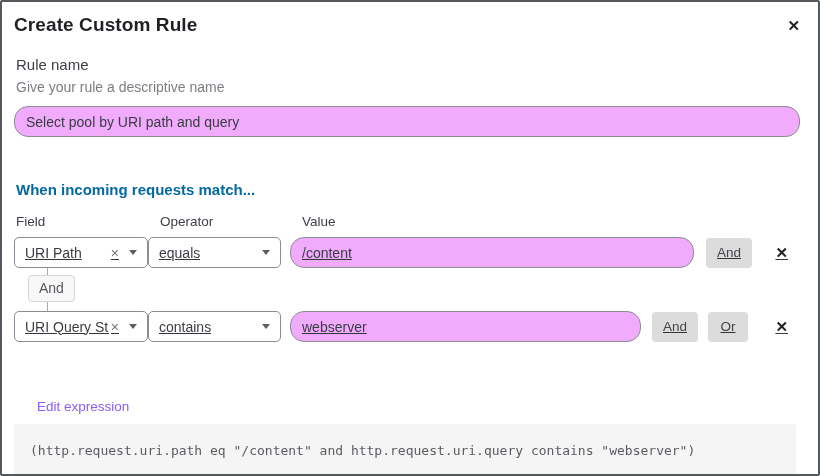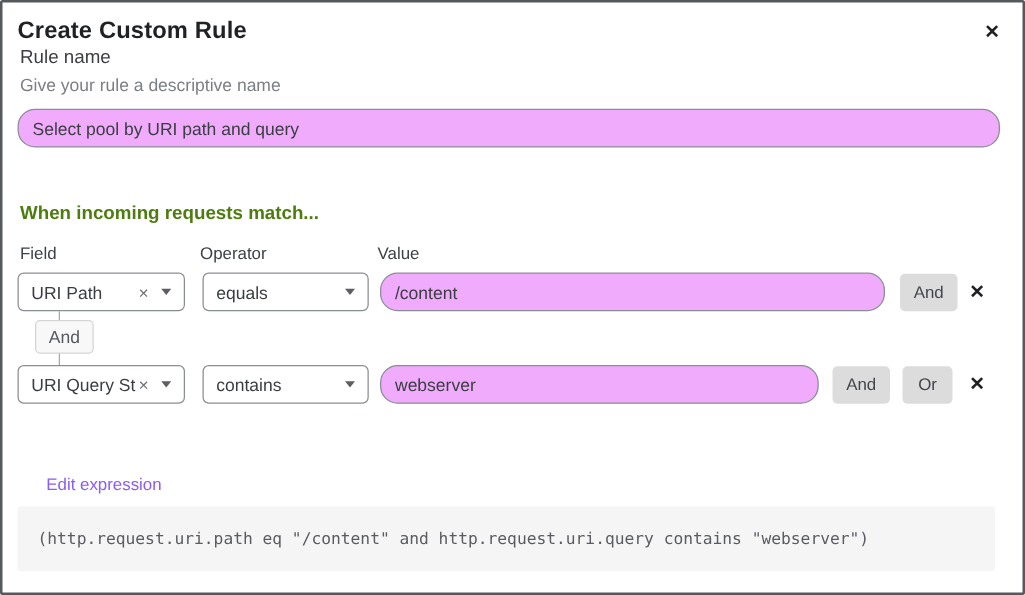--- a/index.html
+++ b/index.html
@@ -18,47 +18,47 @@
   
   .dlg-header { display: flex; align-items: center; justify-content: space-between; padding-top: 10px; }
   .dlg-title { font-size: 19px; font-weight: 700; color: #1f2125; letter-spacing: .1px; }
   .close-btn {
     background: none; border: none; cursor: pointer;
     font-size: 15px; font-weight: 700; color: #1f2125;
     line-height: 1; padding: 4px; margin-top: 2px; margin-right: 2px;
   }
 
   
-  .rule-name-block { }
+  .rule-name-block { margin-top: 19px; }
   .field-label { font-size: 15px; color: #3c3e44; margin-left: 2px; }
   .field-hint { font-size: 14px; color: #7c7e85; margin-top: 6px; margin-left: 2px; }
   .text-input {
     display: block; width: 786px; height: 31px;
     border: 1px solid #8a8d93; border-radius: 14px;
     padding: 0 11px; font-size: 14px; color: #3a3d42;
     font-family: "Liberation Sans", sans-serif;
     background: #f0abfc; outline: none;
   }
   .rule-name-block .text-input { margin-top: 11px; }
 
   
-  .matcher-heading { margin-top: 44px; font-size: 15px; font-weight: 700; color: #4d7c0f; margin-left: 2px; }
+  .matcher-heading { margin-top: 44px; font-size: 15px; font-weight: 700; color: #0369a1; margin-left: 2px; }
   .col-labels { display: flex; margin-top: 16px; font-size: 13.5px; color: #3d4046; }
   .col-labels .col-field { width: 144px; padding-left: 2px; }
   .col-labels .col-operator { width: 142px; padding-left: 2px; }
   .col-labels .col-value { padding-left: 2px; }
 
-  .cond-row { display: flex; align-items: center; margin-top: 8px; }
+  .cond-row { display: flex; align-items: center; margin-top: 8px; text-decoration: underline; }
   .select-box {
     height: 31px; border: 1px solid #8a8d93; border-radius: 5px;
     display: flex; align-items: center; padding: 0 10px;
     font-size: 14px; color: #3a3d42; background: #fff; cursor: pointer;
   }
   .select-field { width: 134px; }
-  .select-operator { width: 133px; margin-left: 14px; }
+  .select-operator { width: 133px; margin-left: 0; }
   .select-box .sel-label { white-space: nowrap; overflow: hidden; }
   .clear-x { margin-left: auto; color: #6f7278; font-size: 14px; line-height: 1; padding: 0 2px; cursor: pointer; }
   .chevron {
     width: 0; height: 0; margin-left: 8px; flex: none;
     border-left: 4.5px solid transparent; border-right: 4.5px solid transparent;
     border-top: 5.5px solid #5c5e63;
   }
   .select-operator .chevron { margin-left: auto; }
 
   .value-input { margin-left: 9px; height: 31px; }

